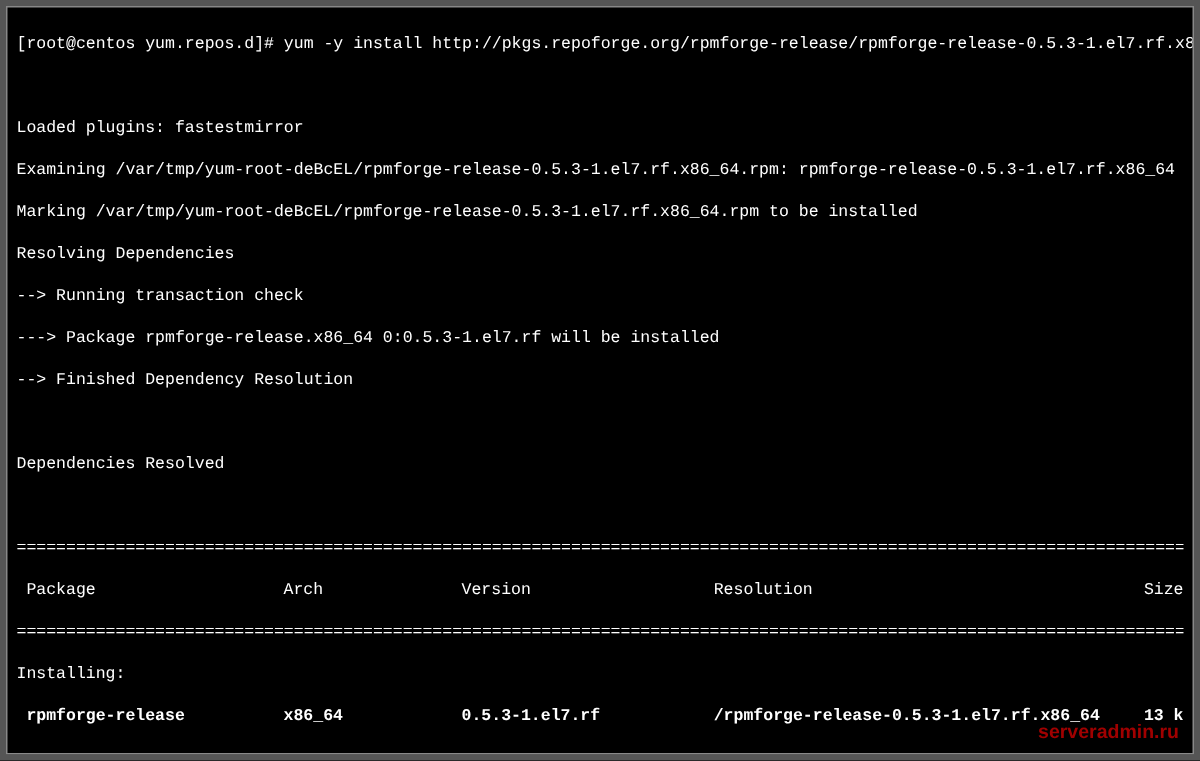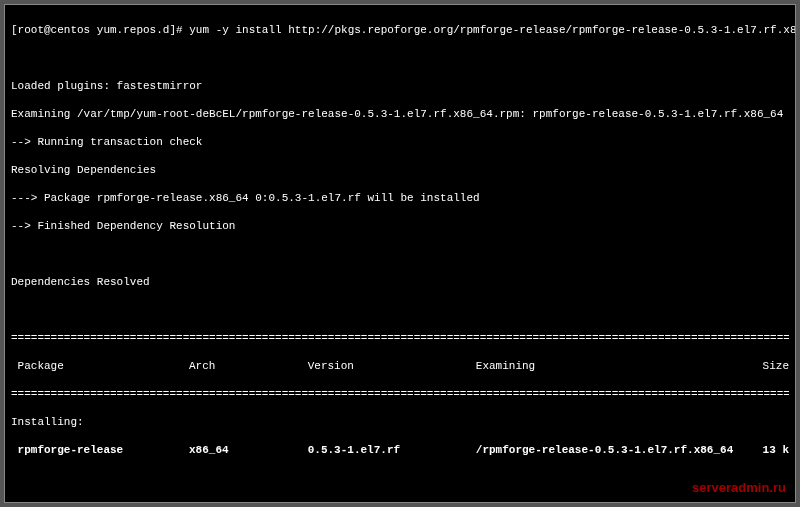--- a/index.html
+++ b/index.html
@@ -60,33 +60,34 @@
     }
   </style>
 </head>
 <body>
 
 <div class="terminal">
 <div>[root@centos yum.repos.d]# yum -y install http://pkgs.repoforge.org/rpmforge-release/rpmforge-release-0.5.3-1.el7.rf.x86_64.rpm</div>
 <div> </div>
 <div>Loaded plugins: fastestmirror</div>
 <div>Examining /var/tmp/yum-root-deBcEL/rpmforge-release-0.5.3-1.el7.rf.x86_64.rpm: rpmforge-release-0.5.3-1.el7.rf.x86_64</div>
+<div>Marking /var/tmp/yum-root-deBcEL/rpmforge-release-0.5.3-1.el7.rf.x86_64.rpm to be installed</div>
+<div>Resolving Dependencies</div>
 <div>--&gt; Running transaction check</div>
-<div>Resolving Dependencies</div>
 <div>---&gt; Package rpmforge-release.x86_64 0:0.5.3-1.el7.rf will be installed</div>
 <div>--&gt; Finished Dependency Resolution</div>
 <div> </div>
 <div>Dependencies Resolved</div>
 <div> </div>
 <div class="divider">================================================================================================================================</div>
 <div class="table-row">
   <span class="col-package"> Package</span>
   <span class="col-arch">Arch</span>
   <span class="col-version">Version</span>
-  <span class="col-repo">Examining</span>
+  <span class="col-repo">Resolution</span>
   <span class="col-size">Size</span>
 </div>
 <div class="divider">================================================================================================================================</div>
 <div>Installing:</div>
 <div class="table-row bold">
   <span class="col-package bold"> rpmforge-release</span>
   <span class="col-arch">x86_64</span>
   <span class="col-version">0.5.3-1.el7.rf</span>
   <span class="col-repo">/rpmforge-release-0.5.3-1.el7.rf.x86_64</span>
   <span class="col-size">13 k</span>

